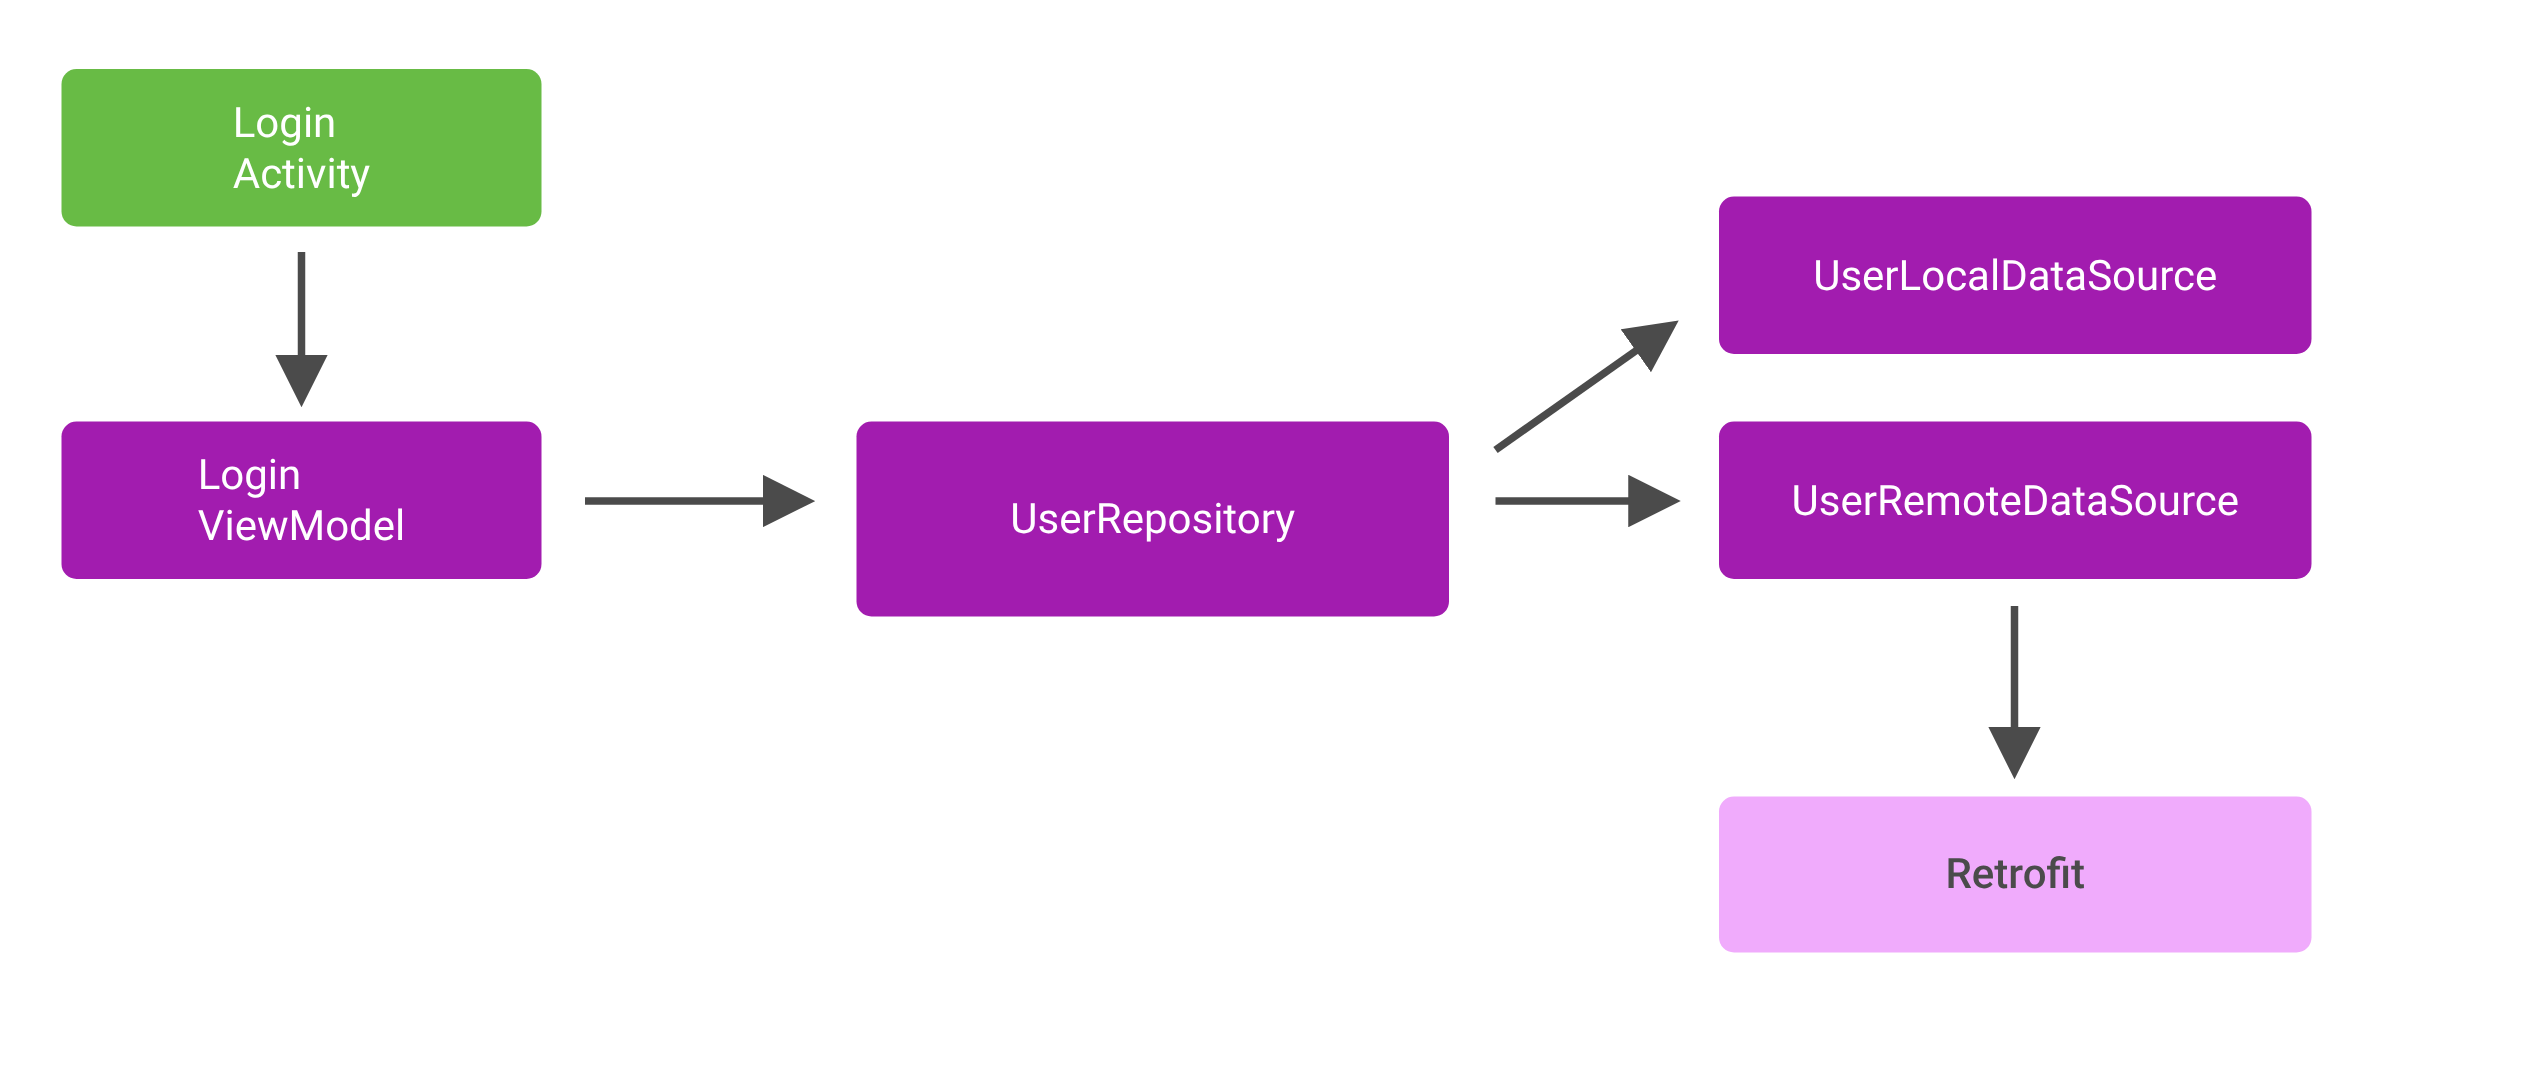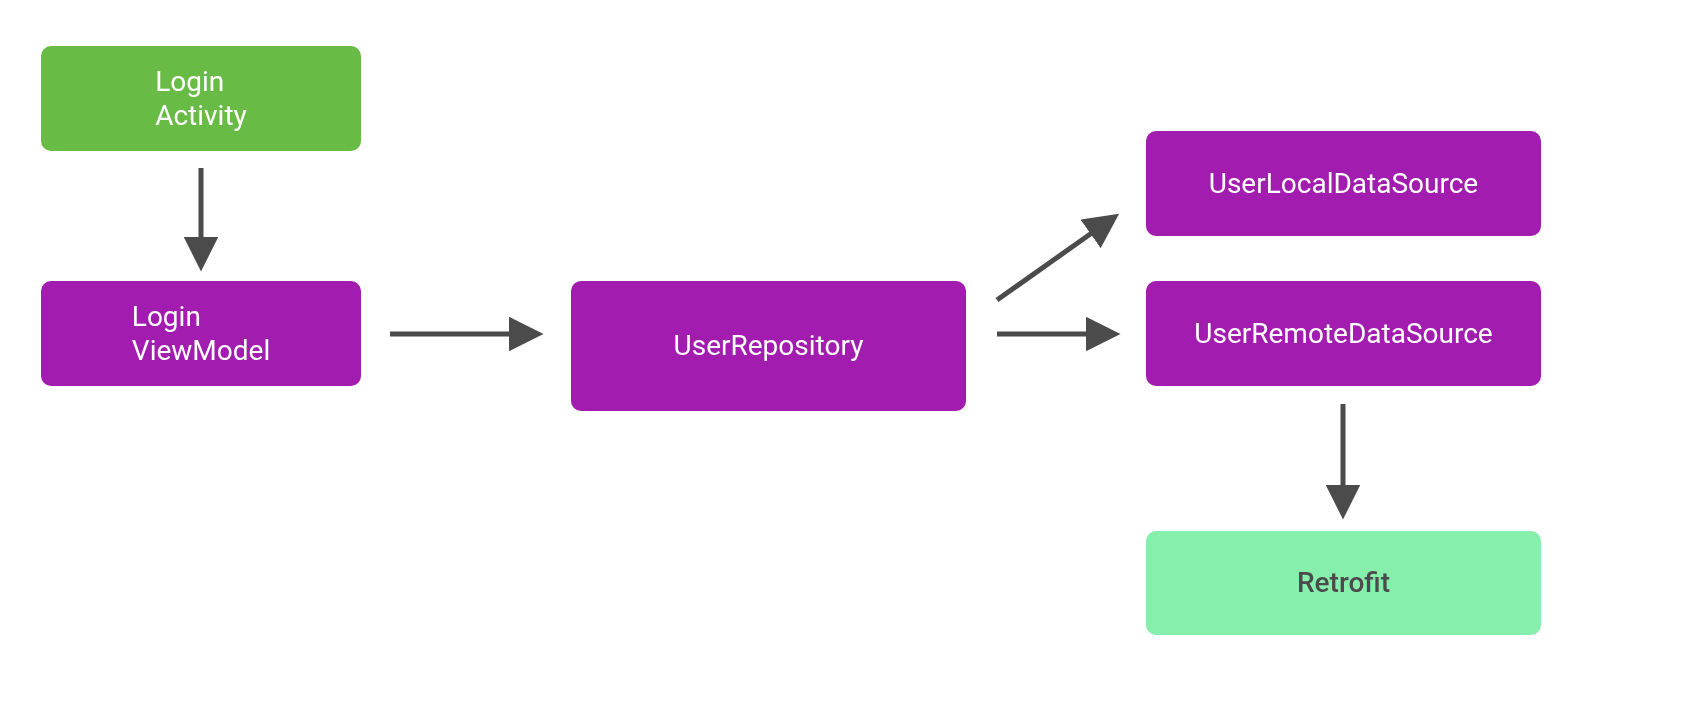--- a/index.html
+++ b/index.html
@@ -24,21 +24,21 @@
   }
   .node.green {
     background: #68bb45;
     color: #ffffff;
   }
   .node.dark {
     background: #a21caf;
     color: #ffffff;
   }
   .node.light {
-    background: #86efac;
+    background: #f0abfc;
     color: #4b4b4b;
     font-weight: 500;
   }
   svg.arrows {
     position: absolute;
     left: 0; top: 0;
     width: 1697px;
     height: 728px;
     pointer-events: none;
   }

